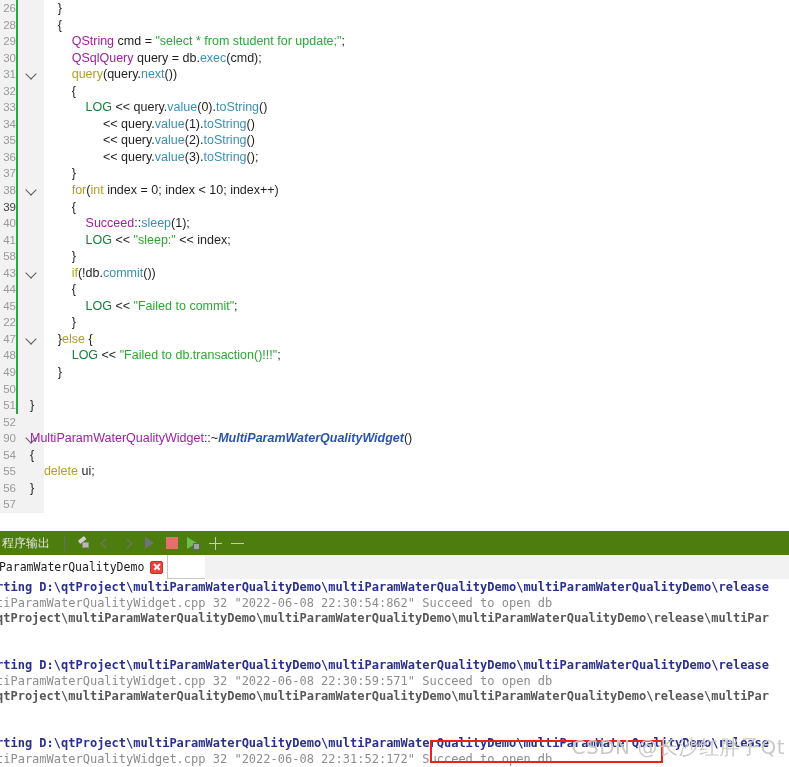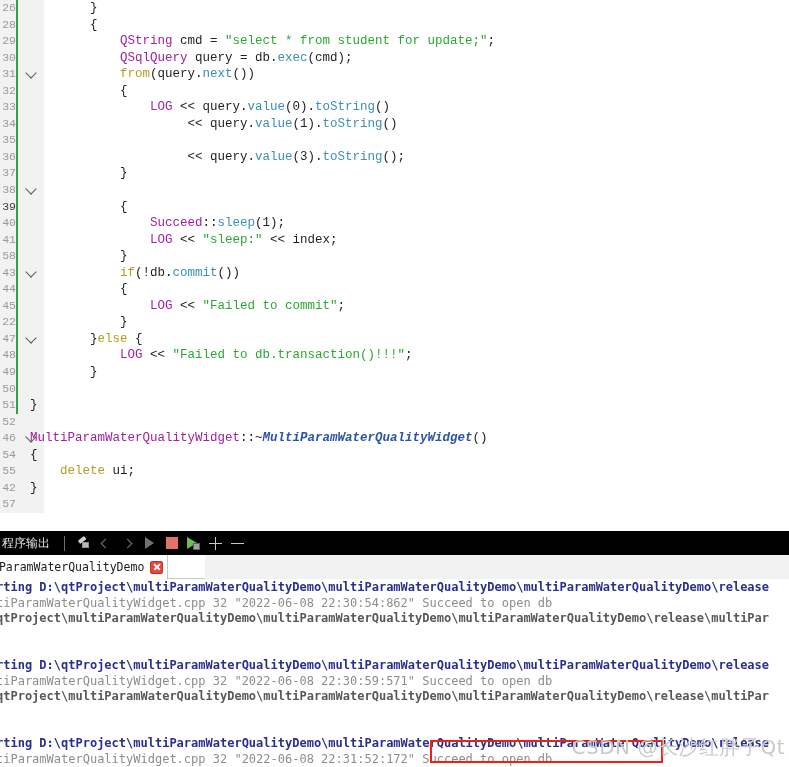--- a/index.html
+++ b/index.html
@@ -19,21 +19,21 @@
     width: 789px; height: 531px;
     background: #ffffff;
     overflow: hidden;
   }
   .code-rows { position: relative; }
   .code-row {
     position: relative;
     height: 16.55px;
     line-height: 16.55px;
     white-space: pre;
-    font-family: Liberation Mono, monospace;
+    font-family: Liberation Sans, sans-serif;
     font-size: 12.5px;
   }
   .gutter-num {
     position: absolute; left: 0; top: 0;
     width: 16px;
     text-align: right;
     color: #9a9a9a;
     font-size: 11.5px;
     background: #f2f2f2;
     overflow: hidden;
@@ -64,29 +64,29 @@
     white-space: pre;
     color: #222222;
   }
 
   
   .t-plain   { color: #1f1f1f; }
   .t-kw      { color: #b0a020; }          
   .t-type    { color: #a020a0; text-align: right; }          
   .t-func    { color: #3c8fb5; }          
   .t-str     { color: #2aa832; }
-  .t-log     { color: #a21caf; }          
+  .t-log     { color: #15803d; }          
   .t-dtor    { color: #2b55a8; font-weight: bold; font-style: italic; }
   .t-class   { color: #a020a0; }
 
   
   .out-toolbar {
     position: absolute; left: 0; top: 531px;
     width: 789px; height: 24px;
-    background: #000000;
+    background: #4d7c0f;
     display: flex; align-items: center;
   }
   .out-title {
     color: #e4e4e4;
     font-family: "DejaVu Sans", "Liberation Sans", sans-serif;
     font-size: 12px;
     padding-left: 2px;
     white-space: nowrap;
   }
   .tb-sep {
@@ -243,46 +243,46 @@
 <body>
 
 <div id="app">
 
   <div class="editor">
     <div class="code-rows" id="code-rows">
         <div class="code-row"><div class="gutter-num">26</div><div class="gutter-strip marked"></div><div class="fold-col"></div><div class="code-text"><span class="t-plain">        </span><span class="t-plain">}</span></div></div>
         <div class="code-row"><div class="gutter-num">28</div><div class="gutter-strip marked"></div><div class="fold-col"></div><div class="code-text"><span class="t-plain">        </span><span class="t-plain">{</span></div></div>
         <div class="code-row"><div class="gutter-num">29</div><div class="gutter-strip marked"></div><div class="fold-col"></div><div class="code-text"><span class="t-plain">            </span><span class="t-type">QString</span><span class="t-plain"> cmd = </span><span class="t-str">"select * from student for update;"</span><span class="t-plain">;</span></div></div>
         <div class="code-row"><div class="gutter-num">30</div><div class="gutter-strip marked"></div><div class="fold-col"></div><div class="code-text"><span class="t-plain">            </span><span class="t-type">QSqlQuery</span><span class="t-plain"> query = db.</span><span class="t-func">exec</span><span class="t-plain">(cmd);</span></div></div>
-        <div class="code-row"><div class="gutter-num">31</div><div class="gutter-strip marked"></div><div class="fold-col"><span class="fold-arrow"></span></div><div class="code-text"><span class="t-plain">            </span><span class="t-kw">from</span><span class="t-plain">(query.</span><span class="t-func">next</span><span class="t-plain">())</span></div></div>
+        <div class="code-row"><div class="gutter-num">31</div><div class="gutter-strip marked"></div><div class="fold-col"><span class="fold-arrow"></span></div><div class="code-text"><span class="t-plain">            </span><span class="t-kw">query</span><span class="t-plain">(query.</span><span class="t-func">next</span><span class="t-plain">())</span></div></div>
         <div class="code-row"><div class="gutter-num">32</div><div class="gutter-strip marked"></div><div class="fold-col"></div><div class="code-text"><span class="t-plain">            </span><span class="t-plain">{</span></div></div>
         <div class="code-row"><div class="gutter-num">33</div><div class="gutter-strip marked"></div><div class="fold-col"></div><div class="code-text"><span class="t-plain">                </span><span class="t-log">LOG</span><span class="t-plain"> &lt;&lt; query.</span><span class="t-func">value</span><span class="t-plain">(0).</span><span class="t-func">toString</span><span class="t-plain">()</span></div></div>
         <div class="code-row"><div class="gutter-num">34</div><div class="gutter-strip marked"></div><div class="fold-col"></div><div class="code-text"><span class="t-plain">                     </span><span class="t-plain">&lt;&lt; query.</span><span class="t-func">value</span><span class="t-plain">(1).</span><span class="t-func">toString</span><span class="t-plain">()</span></div></div>
-        <div class="code-row"><div class="gutter-num">35</div><div class="gutter-strip marked"></div><div class="fold-col"></div></div>
+        <div class="code-row"><div class="gutter-num">35</div><div class="gutter-strip marked"></div><div class="fold-col"></div><div class="code-text"><span class="t-plain">                     </span><span class="t-plain">&lt;&lt; query.</span><span class="t-func">value</span><span class="t-plain">(2).</span><span class="t-func">toString</span><span class="t-plain">()</span></div></div>
         <div class="code-row"><div class="gutter-num">36</div><div class="gutter-strip marked"></div><div class="fold-col"></div><div class="code-text"><span class="t-plain">                     </span><span class="t-plain">&lt;&lt; query.</span><span class="t-func">value</span><span class="t-plain">(3).</span><span class="t-func">toString</span><span class="t-plain">();</span></div></div>
         <div class="code-row"><div class="gutter-num">37</div><div class="gutter-strip marked"></div><div class="fold-col"></div><div class="code-text"><span class="t-plain">            </span><span class="t-plain">}</span></div></div>
-        <div class="code-row"><div class="gutter-num">38</div><div class="gutter-strip marked"></div><div class="fold-col"><span class="fold-arrow"></span></div></div>
+        <div class="code-row"><div class="gutter-num">38</div><div class="gutter-strip marked"></div><div class="fold-col"><span class="fold-arrow"></span></div><div class="code-text"><span class="t-plain">            </span><span class="t-kw">for</span><span class="t-plain">(</span><span class="t-kw">int</span><span class="t-plain"> index = 0; index &lt; 10; index++)</span></div></div>
         <div class="code-row"><div class="gutter-num cur">39</div><div class="gutter-strip marked"></div><div class="fold-col"></div><div class="code-text"><span class="t-plain">            </span><span class="t-plain">{</span></div></div>
         <div class="code-row"><div class="gutter-num">40</div><div class="gutter-strip marked"></div><div class="fold-col"></div><div class="code-text"><span class="t-plain">                </span><span class="t-type">Succeed</span><span class="t-plain">::</span><span class="t-func">sleep</span><span class="t-plain">(1);</span></div></div>
         <div class="code-row"><div class="gutter-num">41</div><div class="gutter-strip marked"></div><div class="fold-col"></div><div class="code-text"><span class="t-plain">                </span><span class="t-log">LOG</span><span class="t-plain"> &lt;&lt; </span><span class="t-str">"sleep:"</span><span class="t-plain"> &lt;&lt; index;</span></div></div>
         <div class="code-row"><div class="gutter-num">58</div><div class="gutter-strip marked"></div><div class="fold-col"></div><div class="code-text"><span class="t-plain">            </span><span class="t-plain">}</span></div></div>
         <div class="code-row"><div class="gutter-num">43</div><div class="gutter-strip marked"></div><div class="fold-col"><span class="fold-arrow"></span></div><div class="code-text"><span class="t-plain">            </span><span class="t-kw">if</span><span class="t-plain">(!db.</span><span class="t-func">commit</span><span class="t-plain">())</span></div></div>
         <div class="code-row"><div class="gutter-num">44</div><div class="gutter-strip marked"></div><div class="fold-col"></div><div class="code-text"><span class="t-plain">            </span><span class="t-plain">{</span></div></div>
         <div class="code-row"><div class="gutter-num">45</div><div class="gutter-strip marked"></div><div class="fold-col"></div><div class="code-text"><span class="t-plain">                </span><span class="t-log">LOG</span><span class="t-plain"> &lt;&lt; </span><span class="t-str">"Failed to commit"</span><span class="t-plain">;</span></div></div>
         <div class="code-row"><div class="gutter-num">22</div><div class="gutter-strip marked"></div><div class="fold-col"></div><div class="code-text"><span class="t-plain">            </span><span class="t-plain">}</span></div></div>
         <div class="code-row"><div class="gutter-num">47</div><div class="gutter-strip marked"></div><div class="fold-col"><span class="fold-arrow"></span></div><div class="code-text"><span class="t-plain">        </span><span class="t-plain">}</span><span class="t-kw">else</span><span class="t-plain"> {</span></div></div>
         <div class="code-row"><div class="gutter-num">48</div><div class="gutter-strip marked"></div><div class="fold-col"></div><div class="code-text"><span class="t-plain">            </span><span class="t-log">LOG</span><span class="t-plain"> &lt;&lt; </span><span class="t-str">"Failed to db.transaction()!!!"</span><span class="t-plain">;</span></div></div>
         <div class="code-row"><div class="gutter-num">49</div><div class="gutter-strip marked"></div><div class="fold-col"></div><div class="code-text"><span class="t-plain">        </span><span class="t-plain">}</span></div></div>
         <div class="code-row"><div class="gutter-num">50</div><div class="gutter-strip marked"></div><div class="fold-col"></div><div class="code-text"></div></div>
         <div class="code-row"><div class="gutter-num">51</div><div class="gutter-strip marked"></div><div class="fold-col"></div><div class="code-text"><span class="t-plain">}</span></div></div>
         <div class="code-row"><div class="gutter-num">52</div><div class="gutter-strip"></div><div class="fold-col"></div><div class="code-text"></div></div>
-        <div class="code-row"><div class="gutter-num">46</div><div class="gutter-strip"></div><div class="fold-col"><span class="fold-arrow"></span></div><div class="code-text"><span class="t-class">MultiParamWaterQualityWidget</span><span class="t-plain">::~</span><span class="t-dtor">MultiParamWaterQualityWidget</span><span class="t-plain">()</span></div></div>
+        <div class="code-row"><div class="gutter-num">90</div><div class="gutter-strip"></div><div class="fold-col"><span class="fold-arrow"></span></div><div class="code-text"><span class="t-class">MultiParamWaterQualityWidget</span><span class="t-plain">::~</span><span class="t-dtor">MultiParamWaterQualityWidget</span><span class="t-plain">()</span></div></div>
         <div class="code-row"><div class="gutter-num">54</div><div class="gutter-strip"></div><div class="fold-col"></div><div class="code-text"><span class="t-plain">{</span></div></div>
         <div class="code-row"><div class="gutter-num">55</div><div class="gutter-strip"></div><div class="fold-col"></div><div class="code-text"><span class="t-plain">    </span><span class="t-kw">delete</span><span class="t-plain"> ui;</span></div></div>
-        <div class="code-row"><div class="gutter-num">42</div><div class="gutter-strip"></div><div class="fold-col"></div><div class="code-text"><span class="t-plain">}</span></div></div>
+        <div class="code-row"><div class="gutter-num">56</div><div class="gutter-strip"></div><div class="fold-col"></div><div class="code-text"><span class="t-plain">}</span></div></div>
         <div class="code-row"><div class="gutter-num">57</div><div class="gutter-strip"></div><div class="fold-col"></div><div class="code-text"></div></div>
       </div>
   </div>
 
   <div class="out-toolbar">
     <div class="out-title">程序输出</div>
     <div class="tb-sep"></div>
 
     <div class="tb-btn">
       <span class="ico-broom">

